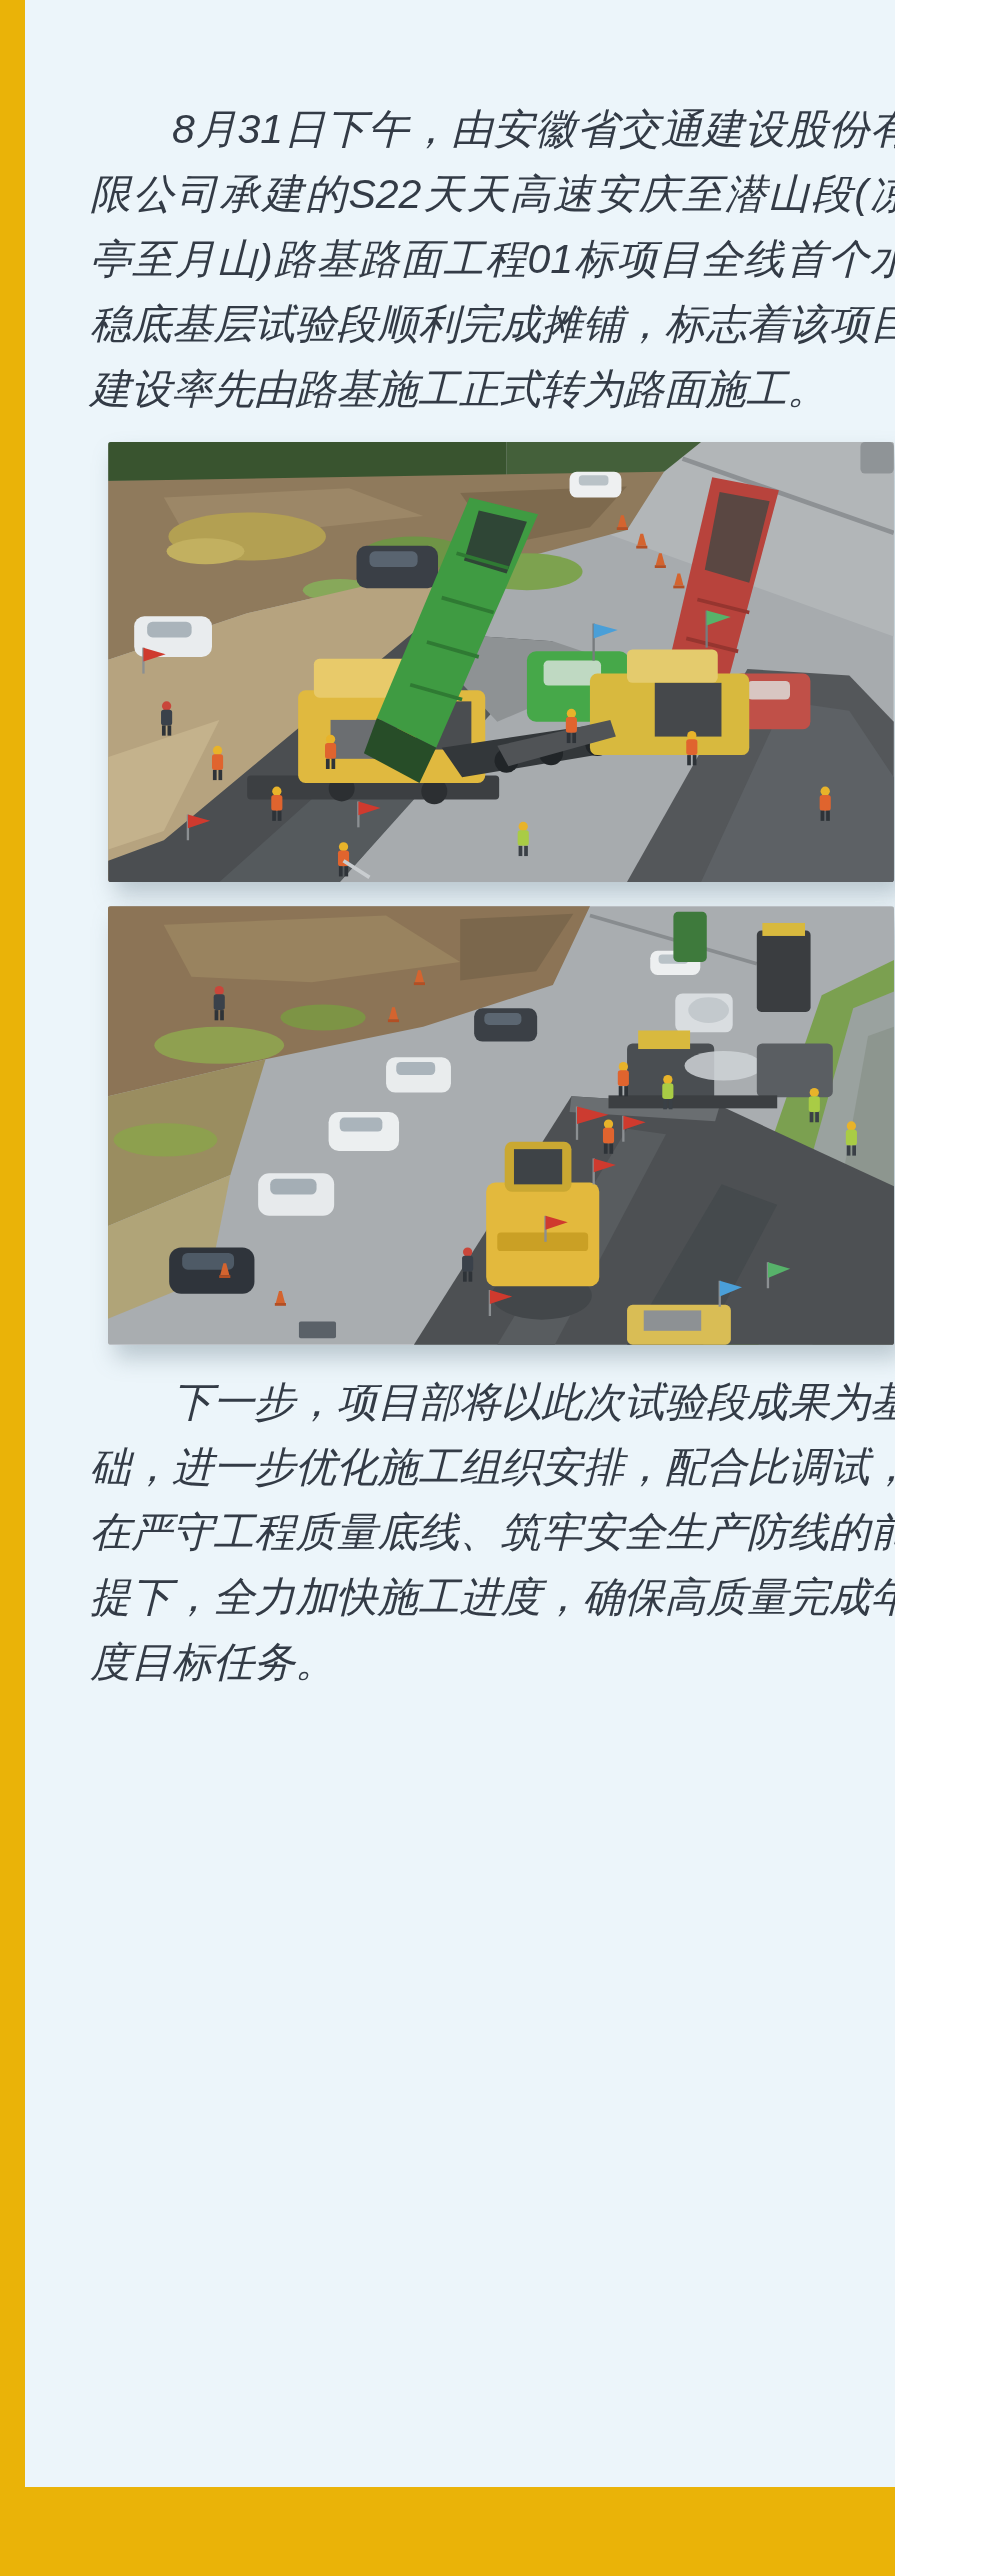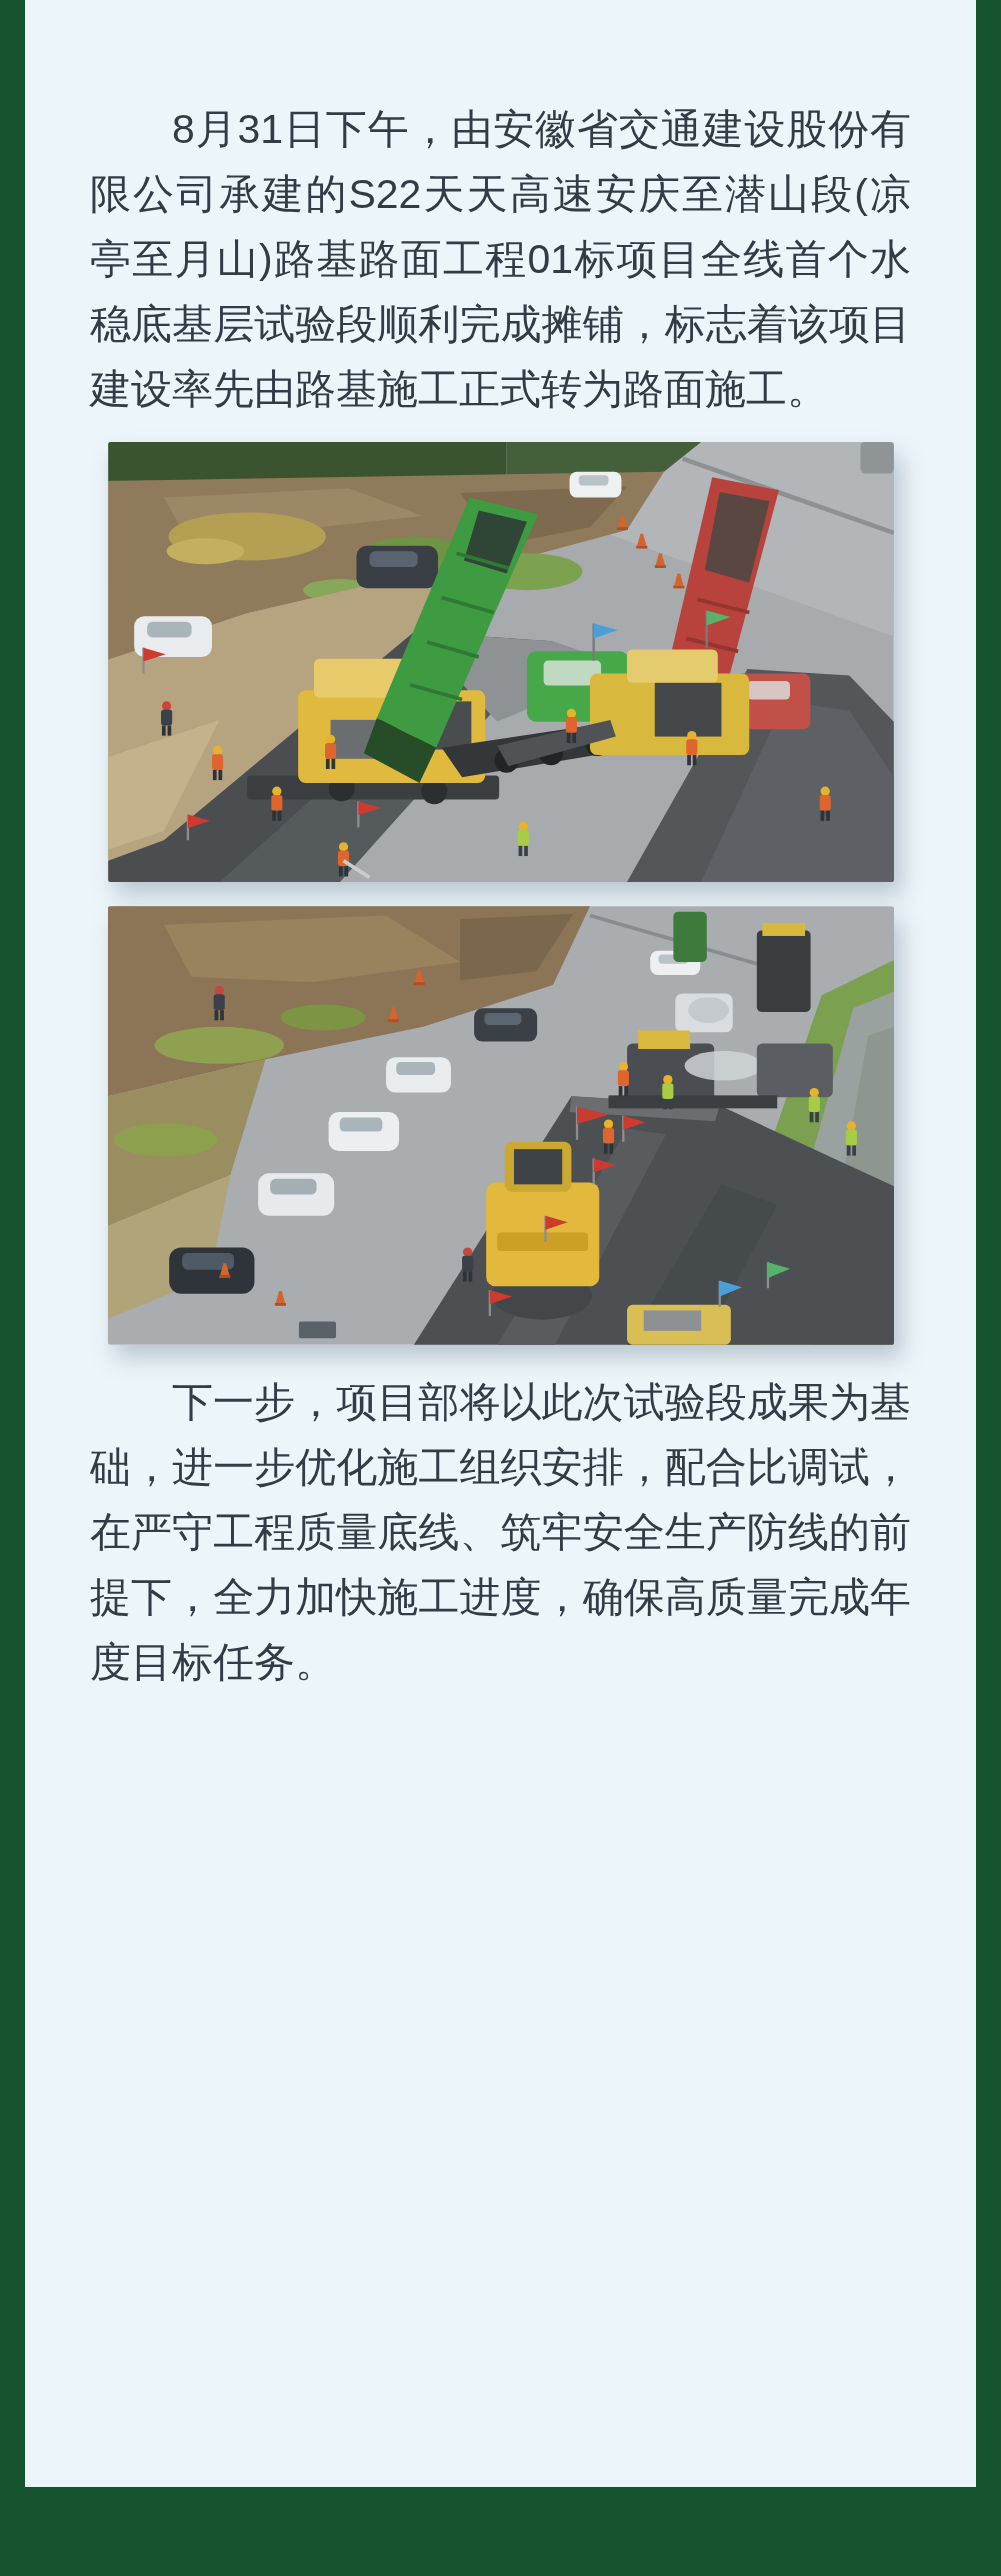--- a/index.html
+++ b/index.html
@@ -1,17 +1,17 @@
 <!DOCTYPE html>
 <html style="font-size:15px"><head>
 <meta charset="utf-8">
 <style>
   html,body{margin:0;padding:0;}
   body{background:#ffffff;font-family:"Liberation Sans","DejaVu Sans",sans-serif;}
-  .page{position:relative;width:1001px;height:2576px;background:#14532d;overflow:hidden;}
+  .page{position:relative;width:895px;height:2576px;background:#eab308;overflow:hidden;font-style:italic;}
   .card{
     position:absolute;left:25px;top:0;
     width:951px;height:2487px;
     background:#ecf5fa;
     padding:97px 65px 0 65px;
     box-sizing:border-box;
   }
   .para{
     margin:0;
     font-size:41px;

